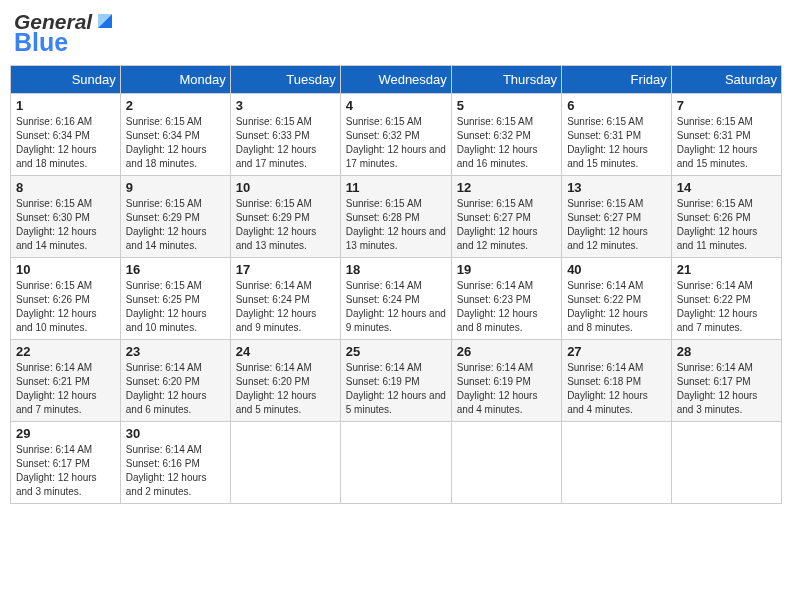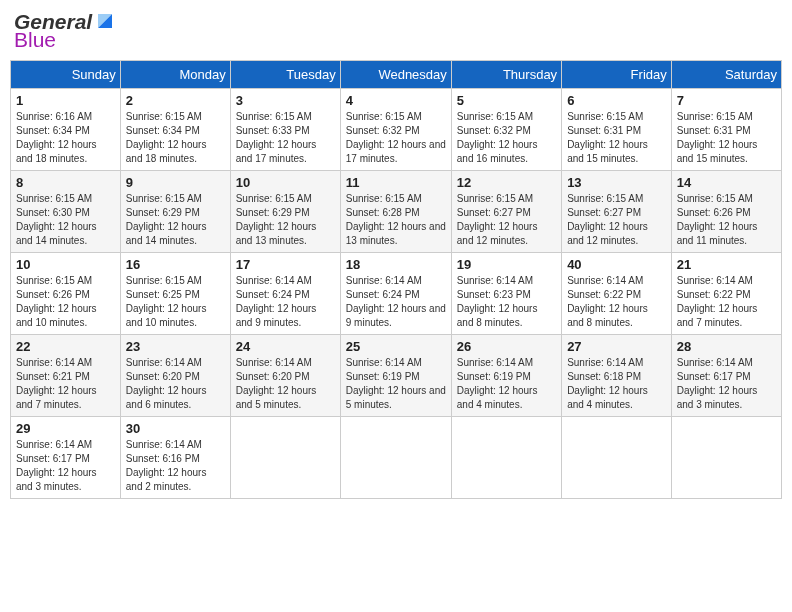--- a/index.html
+++ b/index.html
@@ -80,21 +80,21 @@
 <div class="header-area">
   <div class="logo-wrapper">
     <div style="display:flex;flex-direction:column;align-items:flex-start;">
       <div style="display:flex;align-items:flex-start;font-style:italic;">
         <span style="font-size:21px;font-weight:bold;color:#333;">General</span>
         <svg width="22" height="20" viewBox="0 0 22 20" style="margin-left:2px;">
           <polygon points="4,18 18,18 18,4" fill="#1a73e8"></polygon>
           <polygon points="4,18 18,4 4,4" fill="#5aabf0" opacity="0.6"></polygon>
         </svg>
       </div>
-      <span style="font-size:21px;font-weight:normal;color:#a21caf;margin-top:-6px;">Blue</span>
+      <span style="font-size:25px;font-weight:bold;color:#3b82f6;margin-top:-6px;">Blue</span>
     </div>
   </div>
 </div>
 
 <table class="calendar">
   <thead>
     <tr>
       <th>Sunday</th>
       <th>Monday</th>
       <th>Tuesday</th>

